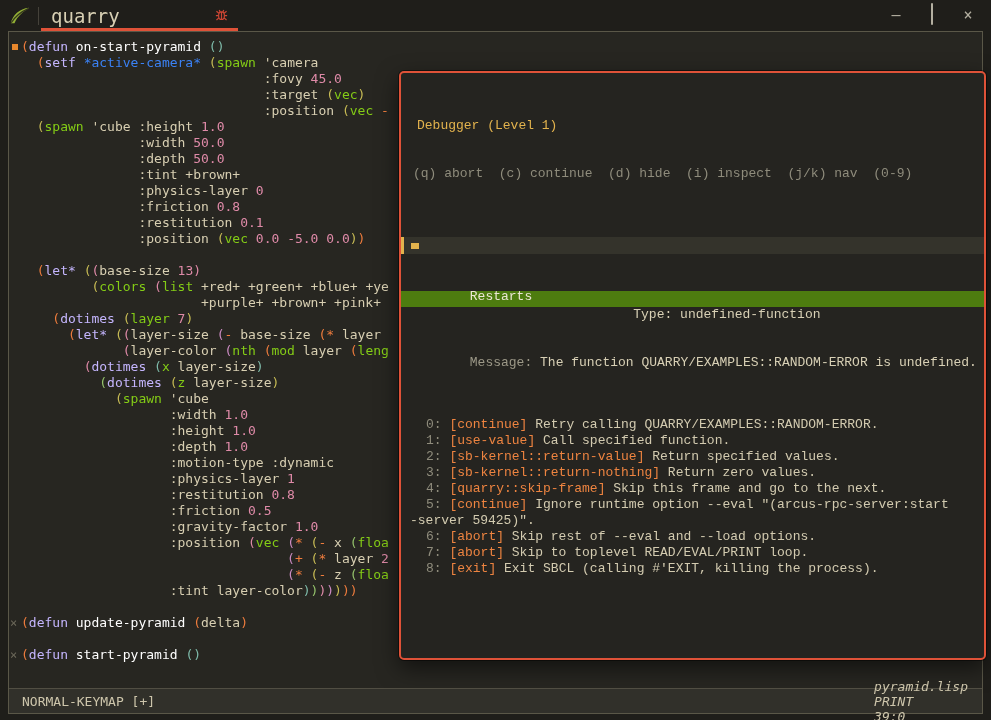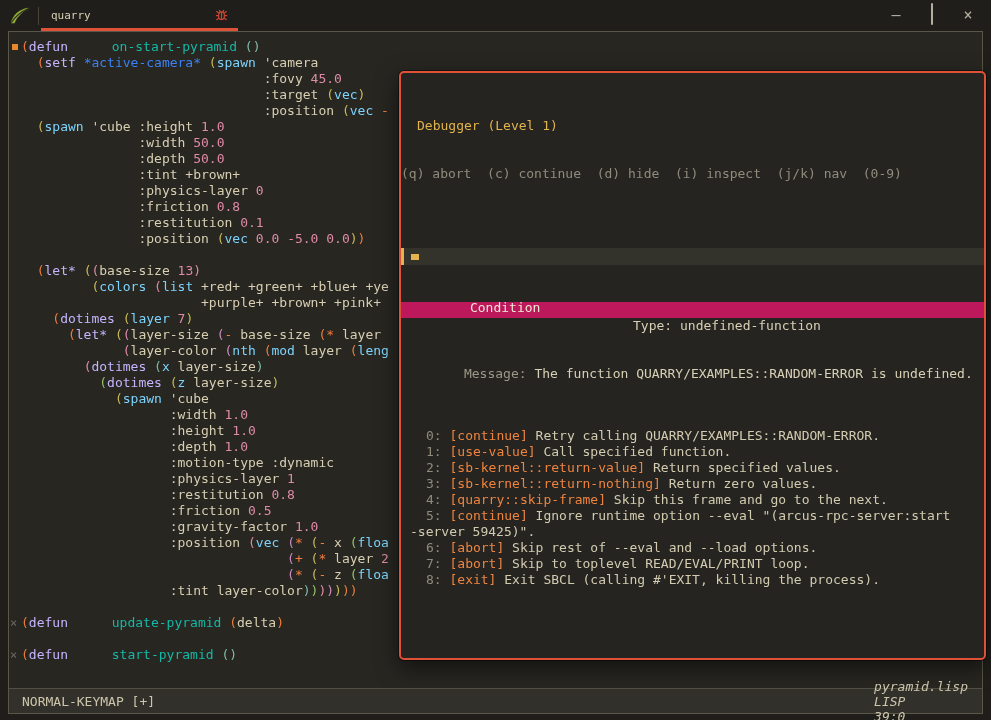--- a/index.html
+++ b/index.html
@@ -7,21 +7,21 @@
   body { background:#1f1e1a; position:relative;
          font-family:"DejaVu Sans Mono",monospace; }
 
   
   .titlebar { position:absolute; top:0; left:0; width:991px; height:31px;
               background:#1f1e1a; display:flex; align-items:center; }
   .app-icon { margin:2px 5px 0 7px; }
   .tb-sep { width:1px; height:18px; background:#45423a; margin-right:2px; }
   .tab { position:relative; width:197px; height:31px; display:flex;
          align-items:center; padding:0 9px 0 10px; cursor:default; }
-  .tab-label { color:#d8d0b4; font-size:11px; }
+  .tab-label { color:#d8d0b4; font-size:19px; }
   .bug-icon { margin-left:auto; margin-top:1px; }
   .tab-underline { position:absolute; bottom:0; left:0; width:100%; height:3px;
                    background:#df5238; }
   .win-controls { margin-left:auto; display:flex; align-items:center; gap:22px;
                   padding-right:16px; color:#b3afa0; font-size:15px; }
   .win-controls .btn { width:14px; text-align:center; line-height:31px; }
   .max-box { width:11px; height:11px; border:1px solid #b3afa0;
              border-top:3px solid #b3afa0; border-radius:2px; margin-top:2px; }
 
   
@@ -30,48 +30,48 @@
 
   
   .editor { position:absolute; left:0; top:0; right:0; bottom:25px;
             overflow:hidden; padding:7px 0 0 12px;
             font-size:13px; line-height:16px; white-space:pre; }
   .line { height:16px; position:relative; }
   .marker-square { position:absolute; left:-9px; top:5px; width:6px; height:6px;
                    background:#e8872c; }
   .marker-fold { position:absolute; left:-11px; top:1px; color:#6e6a5c;
                  font-size:12px; line-height:14px; }
-  .kw  { color:#c4b5fd; }  .fn  { color:#14b8a6;margin-left:36px; }
-  .sym { color:#7dd3fc; }  .tx  { color:#d8cfb2; }
+  .kw  { color:#c4b5fd; }  .fn  { color:#ffffff; }
+  .sym { color:#84cc16; }  .tx  { color:#d8cfb2; }
   .num { color:#df8aa8; }  .mag { color:#3b82f6; }
   .op  { color:#ee7c3d; }
   .pOr { color:#ee7c3d; }  .pYe { color:#c8bc55; }
   .pPk { color:#df8aa8; }  .pMa { color:#cd8cc4; }
   .pGr { color:#95c36c; }  .pTe { color:#7fbcab; }
 
   
   .dbg { position:absolute; left:390px; top:39px; width:587px; height:589px;
          background:#252420; border:2px solid #df5238; border-radius:5px;
          box-shadow:0 0 0 1px rgba(0,0,0,.45), 0 8px 22px rgba(0,0,0,.55);
          font-size:13px; line-height:16px; white-space:pre; overflow:hidden;
-         padding-top:13px; }
+         padding-top:13px;font-family:Liberation Mono, monospace; }
   .dbg-title { padding-left:16px; color:#e3b34d; }
-  .dbg-keys  { padding-left:0; color:#8f8c7c; margin-bottom:18px; }
+  .dbg-keys  { padding-left:12px; color:#8f8c7c; margin-bottom:7px; }
   .dbg-header { height:17px; background:#34332b; color:#ece7d5;
                 position:relative; padding-left:22px; line-height:17px; }
   .dbg-header .hbar { position:absolute; left:0; top:0; bottom:0; width:3px; }
   .dbg-header .tri { position:absolute; left:10px; top:6px; width:0; height:0;
                      border-left:4px solid transparent;
                      border-right:4px solid transparent;
                      border-top:6px solid currentColor; }
   .hdr-cond .hbar, .hdr-cond .tri { background:#e3b34d; color:#e3b34d; }
   .hdr-rest .hbar, .hdr-rest .tri { background:#da4f3c; color:#da4f3c; }
-  .cond-type { margin-top:5px; height:16px; background:#be185d;
+  .cond-type { margin-top:5px; height:16px; background:#4d7c0f;
                padding-left:22px; color:#dcd4b8;text-align:center; }
-  .cond-msg  { height:16px; padding-left:16px; margin-bottom:10px; }
+  .cond-msg  { height:16px; padding-left:22px; margin-bottom:10px; }
   .lbl-dim { color:#9c9887; }
   .val-cream { color:#d8d0b5; }
   #restart-list { margin-top:4px; margin-bottom:5px; }
   .r-row  { padding-left:25px; height:16px; }
   .r-cont { padding-left:9px; height:16px; color:#d3cbb0; }
   .r-num  { color:#8f8c7c; }
   .r-name { color:#ee8440; }
   .r-desc { color:#d3cbb0;margin-top:20px; }
 
   
@@ -124,36 +124,36 @@
 
   <div class="editor" id="code"><div class="line"><span class="marker-square"></span><span class="pOr">(</span><span class="kw">defun</span><span class="tx"> </span><span class="fn">on-start-pyramid</span><span class="tx"> </span><span class="pTe">()</span></div><div class="line"><span class="tx">  </span><span class="pOr">(</span><span class="kw">setf</span><span class="tx"> </span><span class="mag">*active-camera*</span><span class="tx"> </span><span class="pYe">(</span><span class="sym">spawn</span><span class="tx"> 'camera</span></div><div class="line"><span class="tx">                               :fovy </span><span class="num">45.0</span></div><div class="line"><span class="tx">                               :target </span><span class="pYe">(</span><span class="sym">vec</span><span class="pYe">)</span></div><div class="line"><span class="tx">                               :position </span><span class="pYe">(</span><span class="sym">vec</span><span class="tx"> </span><span class="op">-</span></div><div class="line"><span class="tx">  </span><span class="pYe">(</span><span class="sym">spawn</span><span class="tx"> 'cube :height </span><span class="num">1.0</span></div><div class="line"><span class="tx">               :width </span><span class="num">50.0</span></div><div class="line"><span class="tx">               :depth </span><span class="num">50.0</span></div><div class="line"><span class="tx">               :tint +brown+</span></div><div class="line"><span class="tx">               :physics-layer </span><span class="num">0</span></div><div class="line"><span class="tx">               :friction </span><span class="num">0.8</span></div><div class="line"><span class="tx">               :restitution </span><span class="num">0.1</span></div><div class="line"><span class="tx">               :position </span><span class="pYe">(</span><span class="sym">vec</span><span class="tx"> </span><span class="num">0.0</span><span class="tx"> </span><span class="num">-5.0</span><span class="tx"> </span><span class="num">0.0</span><span class="pYe">)</span><span class="pOr">)</span></div><div class="line"></div><div class="line"><span class="tx">  </span><span class="pOr">(</span><span class="kw">let*</span><span class="tx"> </span><span class="pYe">(</span><span class="pPk">(</span><span class="tx">base-size </span><span class="num">13</span><span class="pPk">)</span></div><div class="line"><span class="tx">         </span><span class="pYe">(</span><span class="sym">colors</span><span class="tx"> </span><span class="pPk">(</span><span class="sym">list</span><span class="tx"> +red+ +green+ +blue+ +ye</span></div><div class="line"><span class="tx">                       +purple+ +brown+ +pink+</span></div><div class="line"><span class="tx">    </span><span class="pOr">(</span><span class="kw">dotimes</span><span class="tx"> </span><span class="pYe">(</span><span class="sym">layer</span><span class="tx"> </span><span class="num">7</span><span class="pYe">)</span></div><div class="line"><span class="tx">      </span><span class="pOr">(</span><span class="kw">let*</span><span class="tx"> </span><span class="pYe">(</span><span class="pPk">(</span><span class="tx">layer-size </span><span class="pMa">(</span><span class="op">-</span><span class="tx"> base-size </span><span class="pOr">(</span><span class="op">*</span><span class="tx"> layer </span></div><div class="line"><span class="tx">             </span><span class="pPk">(</span><span class="tx">layer-color </span><span class="pMa">(</span><span class="sym">nth</span><span class="tx"> </span><span class="pOr">(</span><span class="sym">mod</span><span class="tx"> layer </span><span class="pOr">(</span><span class="sym">leng</span></div><div class="line"><span class="tx">        </span><span class="pPk">(</span><span class="kw">dotimes</span><span class="tx"> </span><span class="pTe">(</span><span class="sym">x</span><span class="tx"> layer-size</span><span class="pTe">)</span></div><div class="line"><span class="tx">          </span><span class="pGr">(</span><span class="kw">dotimes</span><span class="tx"> </span><span class="pYe">(</span><span class="sym">z</span><span class="tx"> layer-size</span><span class="pYe">)</span></div><div class="line"><span class="tx">            </span><span class="pYe">(</span><span class="sym">spawn</span><span class="tx"> 'cube</span></div><div class="line"><span class="tx">                   :width </span><span class="num">1.0</span></div><div class="line"><span class="tx">                   :height </span><span class="num">1.0</span></div><div class="line"><span class="tx">                   :depth </span><span class="num">1.0</span></div><div class="line"><span class="tx">                   :motion-type :dynamic</span></div><div class="line"><span class="tx">                   :physics-layer </span><span class="num">1</span></div><div class="line"><span class="tx">                   :restitution </span><span class="num">0.8</span></div><div class="line"><span class="tx">                   :friction </span><span class="num">0.5</span></div><div class="line"><span class="tx">                   :gravity-factor </span><span class="num">1.0</span></div><div class="line"><span class="tx">                   :position </span><span class="pPk">(</span><span class="sym">vec</span><span class="tx"> </span><span class="pMa">(</span><span class="op">*</span><span class="tx"> </span><span class="pYe">(</span><span class="op">-</span><span class="tx"> x </span><span class="pGr">(</span><span class="sym">floa</span></div><div class="line"><span class="tx">                                  </span><span class="pMa">(</span><span class="op">+</span><span class="tx"> </span><span class="pYe">(</span><span class="op">*</span><span class="tx"> layer </span><span class="num">2</span></div><div class="line"><span class="tx">                                  </span><span class="pMa">(</span><span class="op">*</span><span class="tx"> </span><span class="pYe">(</span><span class="op">-</span><span class="tx"> z </span><span class="pGr">(</span><span class="sym">floa</span></div><div class="line"><span class="tx">                   :tint layer-color</span><span class="pTe">)</span><span class="pGr">)</span><span class="pPk">)</span><span class="pMa">)</span><span class="pYe">)</span><span class="pOr">)</span><span class="pOr">)</span></div><div class="line"></div><div class="line"><span class="marker-fold">×</span><span class="pOr">(</span><span class="kw">defun</span><span class="tx"> </span><span class="fn">update-pyramid</span><span class="tx"> </span><span class="pOr">(</span><span class="tx">delta</span><span class="pOr">)</span></div><div class="line"></div><div class="line"><span class="marker-fold">×</span><span class="pOr">(</span><span class="kw">defun</span><span class="tx"> </span><span class="fn">start-pyramid</span><span class="tx"> </span><span class="pTe">()</span></div></div>
 
   <div class="dbg">
     <div class="dbg-title">Debugger (Level 1)</div>
     <div class="dbg-keys">(q) abort  (c) continue  (d) hide  (i) inspect  (j/k) nav  (0-9)</div>
 
     <div class="dbg-header hdr-cond">
       <span class="hbar"></span>
       <span class="tri"></span>
-      <span>Condition</span>
+      <span>Restarts</span>
     </div>
     <div class="cond-type">
       <span class="val-cream">Type:</span><span> </span><span class="val-cream">undefined-function</span>
     </div>
     <div class="cond-msg">
       <span class="lbl-dim">Message:</span><span> </span><span class="val-cream">The function QUARRY/EXAMPLES::RANDOM-ERROR is undefined.</span>
     </div>
 
     <div id="restart-list"><div class="r-row"><span class="r-num">0: </span><span class="r-name">[continue]</span><span class="r-desc"> Retry calling QUARRY/EXAMPLES::RANDOM-ERROR.</span></div><div class="r-row"><span class="r-num">1: </span><span class="r-name">[use-value]</span><span class="r-desc"> Call specified function.</span></div><div class="r-row"><span class="r-num">2: </span><span class="r-name">[sb-kernel::return-value]</span><span class="r-desc"> Return specified values.</span></div><div class="r-row"><span class="r-num">3: </span><span class="r-name">[sb-kernel::return-nothing]</span><span class="r-desc"> Return zero values.</span></div><div class="r-row"><span class="r-num">4: </span><span class="r-name">[quarry::skip-frame]</span><span class="r-desc"> Skip this frame and go to the next.</span></div><div class="r-row"><span class="r-num">5: </span><span class="r-name">[continue]</span><span class="r-desc"> Ignore runtime option --eval "(arcus-rpc-server:start</span></div><div class="r-cont">-server 59425)".</div><div class="r-row"><span class="r-num">6: </span><span class="r-name">[abort]</span><span class="r-desc"> Skip rest of --eval and --load options.</span></div><div class="r-row"><span class="r-num">7: </span><span class="r-name">[abort]</span><span class="r-desc"> Skip to toplevel READ/EVAL/PRINT loop.</span></div><div class="r-row"><span class="r-num">8: </span><span class="r-name">[exit]</span><span class="r-desc"> Exit SBCL (calling #'EXIT, killing the process).</span></div></div>
 
     
     
   </div>
 
   <div class="modeline">
     <span class="ml-left">NORMAL-KEYMAP [+]</span>
     <span class="ml-right">
       <span>pyramid.lisp</span>
-      <span>LISP</span>
+      <span>PRINT</span>
       <span>39:0</span>
     </span>
   </div>
 </div>
 
 </body></html>

